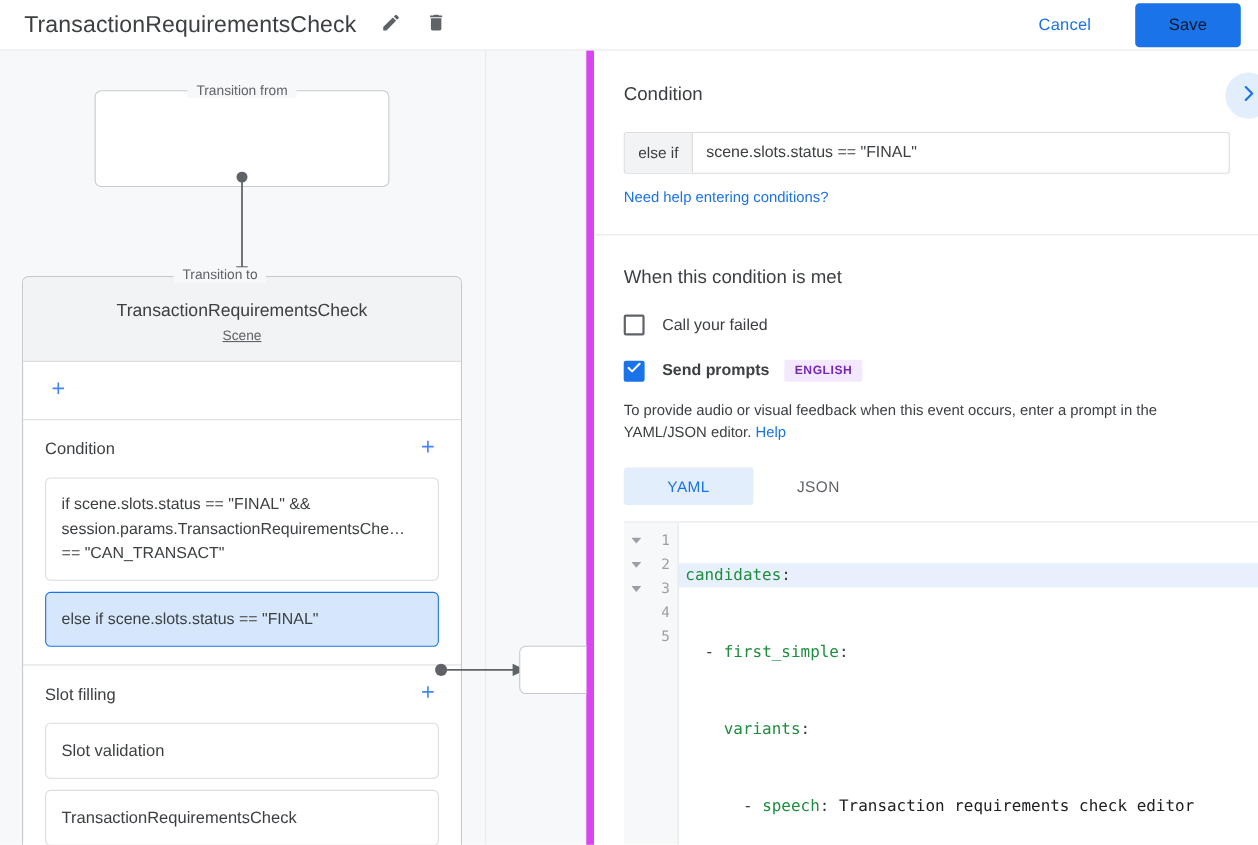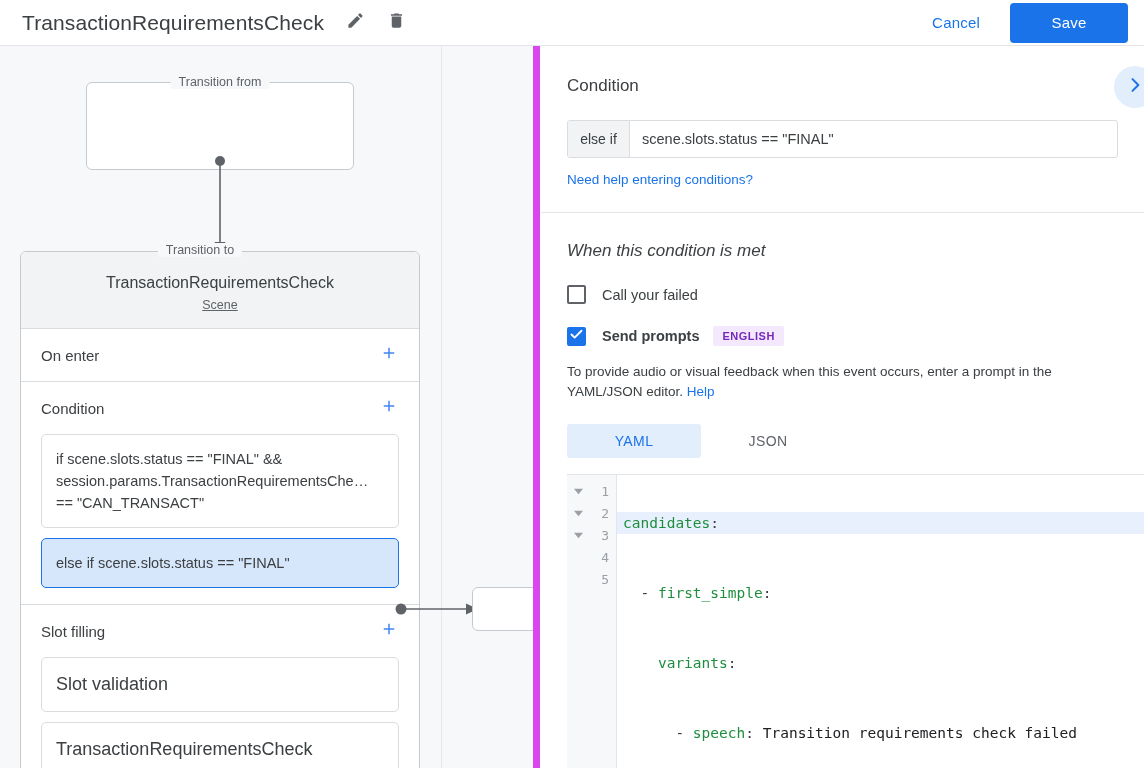--- a/index.html
+++ b/index.html
@@ -41,30 +41,30 @@
     font-size: 15px;
     color: #1a73e8;
     background: transparent;
     border: none;
     font-family: inherit;
     padding: 8px 10px;
     cursor: pointer;
     letter-spacing: .2px;
   }
   #save-button {
-    margin-left: 20px; margin-right: 16px;
+    margin-left: 30px; margin-right: 16px;
     background: #1a73e8;
-    color: #ffffff;
+    color: #0f172a;
     border: none;
     border-radius: 4px;
     font-family: inherit;
     font-size: 15px;
     letter-spacing: .2px;
     height: 40px;
-    width: 118px;
+    width: 96px;
     cursor: pointer;
   }
 
   
   #canvas {
     position: absolute; left: 0; top: 46px;
     width: 540px; height: 722px;
     background: #f7f8f9;
     border-right: 7px solid #d946ef;
     overflow: hidden;
@@ -162,21 +162,21 @@
   }
   .cond-chip:last-child { margin-bottom: 0; }
   .cond-chip.selected {
     border: 1.5px solid #1a73e8;
     background: #d7e7fb;
   }
   .slot-chip {
     border: 1px solid #dadce0;
     border-radius: 5px;
     padding: 16px 14px;
-    font-size: 18px;
+    font-size: 15px;
     color: #3c4043;
     background: #ffffff;
     margin-bottom: 10px;
     cursor: pointer;
   }
 
   
   #edge-out { position: absolute; left: 394px; top: 548px; width: 150px; height: 30px; }
   #target-node {
     position: absolute; left: 472px; top: 541px;
@@ -233,21 +233,21 @@
     display: inline-block;
     margin-top: 14px;
     font-size: 13.5px;
     color: #1a73e8;
     text-decoration: none;
     cursor: pointer;
   }
   #panel-divider { height: 1px; background: #e3e5e8; }
 
   #panel-met-section { padding: 28px 26px 0 26px; }
-  #met-title { font-size: 17px; color: #3c4043; margin-bottom: 24px; font-style: italic; }
+  #met-title { font-size: 17px; color: #3c4043; margin-bottom: 24px; }
 
   .check-row { display: flex; align-items: center; margin-bottom: 22px; }
   .cbox {
     width: 19px; height: 19px;
     border: 2px solid #5f6368;
     border-radius: 2px;
     background: #ffffff;
     cursor: pointer;
     flex: none;
   }
@@ -273,21 +273,21 @@
     line-height: 20px;
     color: #3c4043;
     margin-top: -6px;
     max-width: 556px;
   }
   #prompt-help-link { color: #1a73e8; text-decoration: none; cursor: pointer; }
 
   
   #editor-tabs { display: flex; margin-top: 22px; }
   .etab {
-    width: 134px; height: 34px;
+    width: 118px; height: 34px;
     display: flex; align-items: center; justify-content: center;
     font-size: 14px;
     color: #5f6368;
     cursor: pointer;
     border-radius: 3px;
     letter-spacing: .4px;
   }
   .etab.active { background: #e3eefc; color: #1a73e8; }
 
   
@@ -381,21 +381,20 @@
   <div id="transition-to-legend">Transition to</div>
 
   <div id="transition-to">
     <div id="node-header">
       <div id="node-title">TransactionRequirementsCheck</div>
       <div id="node-subtitle">Scene</div>
     </div>
 
     <div class="section">
       <div class="section-head">
-        <div class="section-title">On enter</div>
         <div class="plus-btn">
           <span>
             <svg width="18" height="18" viewBox="0 0 24 24" fill="#4285f4">
               <path d="M19 13h-6v6h-2v-6H5v-2h6V5h2v6h6v2z"></path>
             </svg>
           </span>
         </div>
       </div>
     </div>
 
@@ -534,17 +533,17 @@
     </div>
   </div>
 
   <div id="code">
     <div class="cline hl"><span class="k">candidates</span><span class="p">:</span></div>
 
     <div class="cline"><span class="p">  </span><span class="p">- </span><span class="k">first_simple</span><span class="p">:</span></div>
 
     <div class="cline"><span class="p">    </span><span class="k">variants</span><span class="p">:</span></div>
 
-    <div class="cline"><span class="p">      </span><span class="p">- </span><span class="k">speech</span><span class="p">:</span><span class="v"> Transition requirements check failed</span></div>
+    <div class="cline"><span class="p">      </span><span class="p">- </span><span class="k">speech</span><span class="p">:</span><span class="v"> Transaction requirements check editor</span></div>
 
     
   </div>
 </div>
 
 </body></html>

